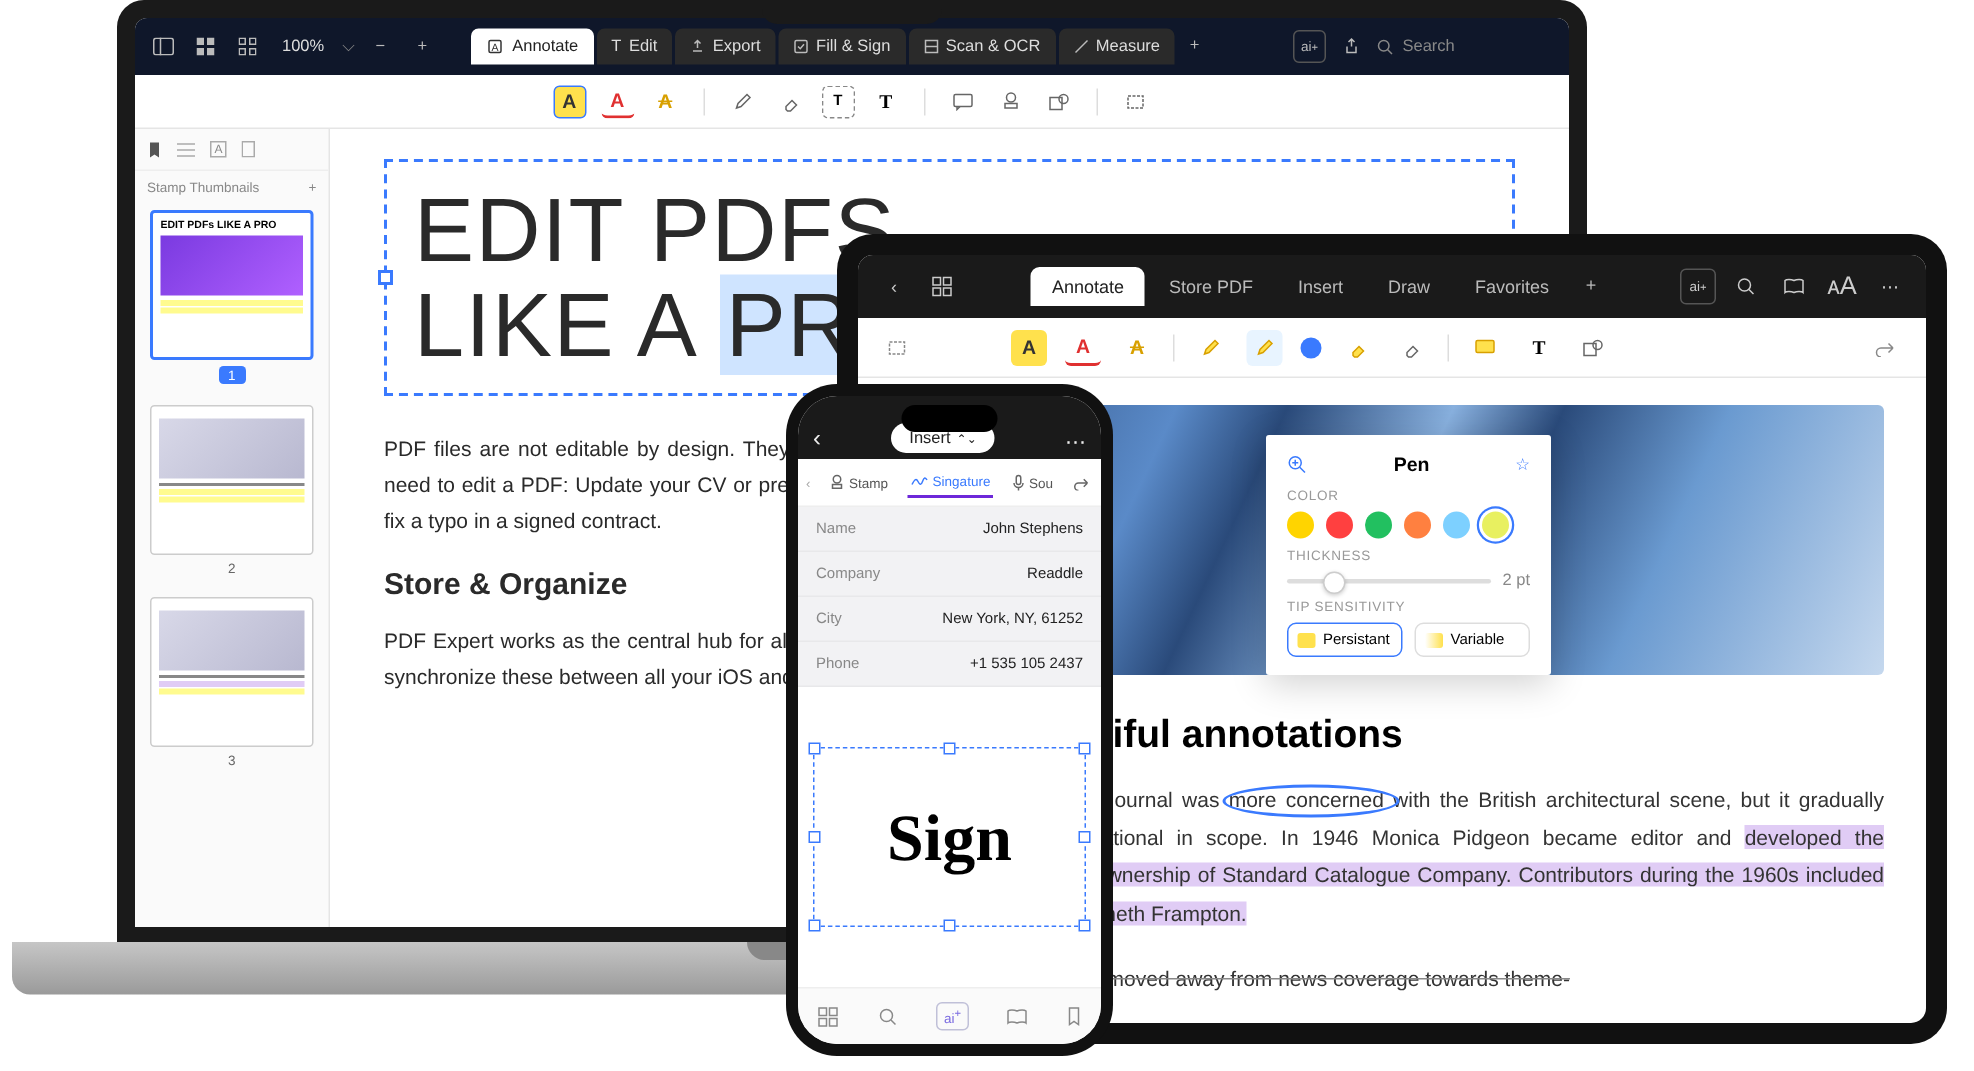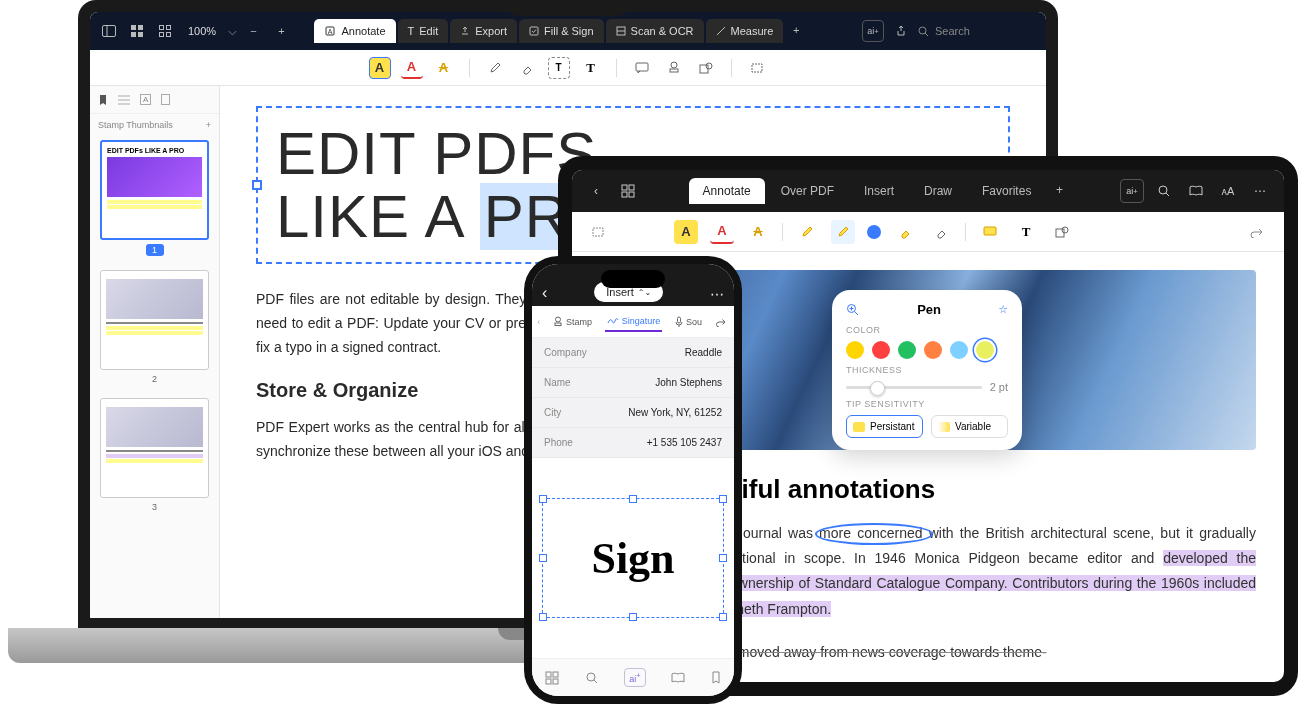--- a/index.html
+++ b/index.html
@@ -70,21 +70,21 @@
 
 .ipad-body { flex:1; overflow:auto; padding:18px 28px; position:relative; }
 .ipad-hero { height:180px; background:linear-gradient(115deg,#2a4a7a 0%,#5a8ac8 25%,#2a4a7a 35%,#88b0de 50%,#2a4a7a 60%,#6a9ad0 75%,#c5d8ee 100%); border-radius:4px; margin-bottom:24px; }
 .ipad-h2 { font-size:26px; font-weight:800; margin-bottom:16px; }
 .ipad-p { font-size:14px; line-height:1.8; text-align:justify; color:#333; margin-bottom:18px; }
 .circ { position:relative; }
 .circ::after { content:""; position:absolute; left:-4px; right:-4px; top:-2px; bottom:-4px; border:2px solid #3a7afe; border-radius:50%; }
 .phl { background:#e0ccf5; }
 
 
-.pen-pop { position:absolute; top:38px; left:260px; width:190px; background:#fff; border-radius:18px; box-shadow:0 6px 24px rgba(0,0,0,.18); padding:12px 14px; font-size:11px; z-index:5; }
+.pen-pop { position:absolute; top:38px; left:272px; width:190px; background:#fff; border-radius:2px; box-shadow:0 6px 24px rgba(0,0,0,.18); padding:12px 14px; font-size:11px; z-index:5; }
 .pen-head { display:flex; align-items:center; justify-content:space-between; margin-bottom:8px; }
 .pen-head .title { font-weight:600; font-size:13px; }
 .pen-label { font-size:9px; color:#999; letter-spacing:.5px; margin:6px 0 6px; }
 .pen-colors { display:flex; gap:8px; margin-bottom:4px; }
 .pen-c { width:18px; height:18px; border-radius:50%; }
 .pen-c.sel { box-shadow:0 0 0 2px #fff,0 0 0 3.5px #3a7afe; }
 .pen-thick { display:flex; align-items:center; gap:8px; }
 .pen-slider { flex:1; height:3px; background:#ddd; border-radius:2px; position:relative; }
 .pen-slider::after { content:""; position:absolute; left:18%; top:-5px; width:13px; height:13px; background:#fff; border:1px solid #ccc; border-radius:50%; box-shadow:0 1px 3px rgba(0,0,0,.2); }
 .pen-tips { display:flex; gap:8px; }
@@ -342,39 +342,39 @@
         <span class="left-icn">
             <svg width="14" height="14" viewBox="0 0 14 14">
               <rect x="1" y="1" width="5" height="5" fill="none" stroke="#ccc"></rect>
               <rect x="8" y="1" width="5" height="5" fill="none" stroke="#ccc"></rect>
               <rect x="1" y="8" width="5" height="5" fill="none" stroke="#ccc"></rect>
               <rect x="8" y="8" width="5" height="5" fill="none" stroke="#ccc"></rect>
             </svg>
           </span>
         <div class="ipad-tabs">
           <div class="ipad-tab active">Annotate</div>
-          <div class="ipad-tab">Over PDF</div>
+          <div class="ipad-tab">Store PDF</div>
           <div class="ipad-tab">Insert</div>
           <div class="ipad-tab">Draw</div>
           <div class="ipad-tab">Favorites</div>
           <span class="left-icn" style="color:#bbb">+</span>
         </div>
         <span class="right-icn" style="border:1px solid #555;border-radius:4px;font-size:9px;padding:1px 3px">ai<sup>+</sup></span>
         <span class="right-icn">
             <svg width="14" height="14" viewBox="0 0 14 14">
               <circle cx="6" cy="6" r="4" fill="none" stroke="#ccc"></circle>
               <line x1="9" y1="9" x2="12" y2="12" stroke="#ccc"></line>
             </svg>
           </span>
         <span class="right-icn">
             <svg width="14" height="12" viewBox="0 0 14 12">
               <path d="M7 2C5 1 2 1 1 2v8c1-1 4-1 6 0 2-1 5-1 6 0V2c-1-1-4-1-6 0z" fill="none" stroke="#ccc"></path>
             </svg>
           </span>
-        <span class="right-icn" style="font-size:11px">ᴀA</span>
+        <span class="right-icn" style="font-size:17px">ᴀA</span>
         <span class="right-icn">⋯</span>
       </div>
 
       <div class="ipad-anno">
         <span class="ab">
             <svg width="14" height="12" viewBox="0 0 14 12">
               <rect x="2" y="2" width="10" height="8" fill="none" stroke="#888" stroke-dasharray="2 1"></rect>
             </svg>
           </span>
         <span style="flex:0 0 40px"></span>
@@ -513,26 +513,26 @@
             <span>Sou</span>
           </span>
         <span>
             <svg width="14" height="10" viewBox="0 0 14 10">
               <path d="M4 5H10a2.5 2.5 0 010 5M4 5l2.5-2.5M4 5l2.5 2.5" fill="none" stroke="#666" transform="scale(-1,1) translate(-14,0)"></path>
             </svg>
           </span>
       </div>
       <div class="ip-form">
         <div class="ip-row">
+            <span class="lbl">Name</span>
+            <span class="val">John Stephens</span>
+          </div>
+        <div class="ip-row">
             <span class="lbl">Company</span>
             <span class="val">Readdle</span>
-          </div>
-        <div class="ip-row">
-            <span class="lbl">Name</span>
-            <span class="val">John Stephens</span>
           </div>
         <div class="ip-row">
             <span class="lbl">City</span>
             <span class="val">New York, NY, 61252</span>
           </div>
         <div class="ip-row">
             <span class="lbl">Phone</span>
             <span class="val">+1 535 105 2437</span>
           </div>
       </div>

